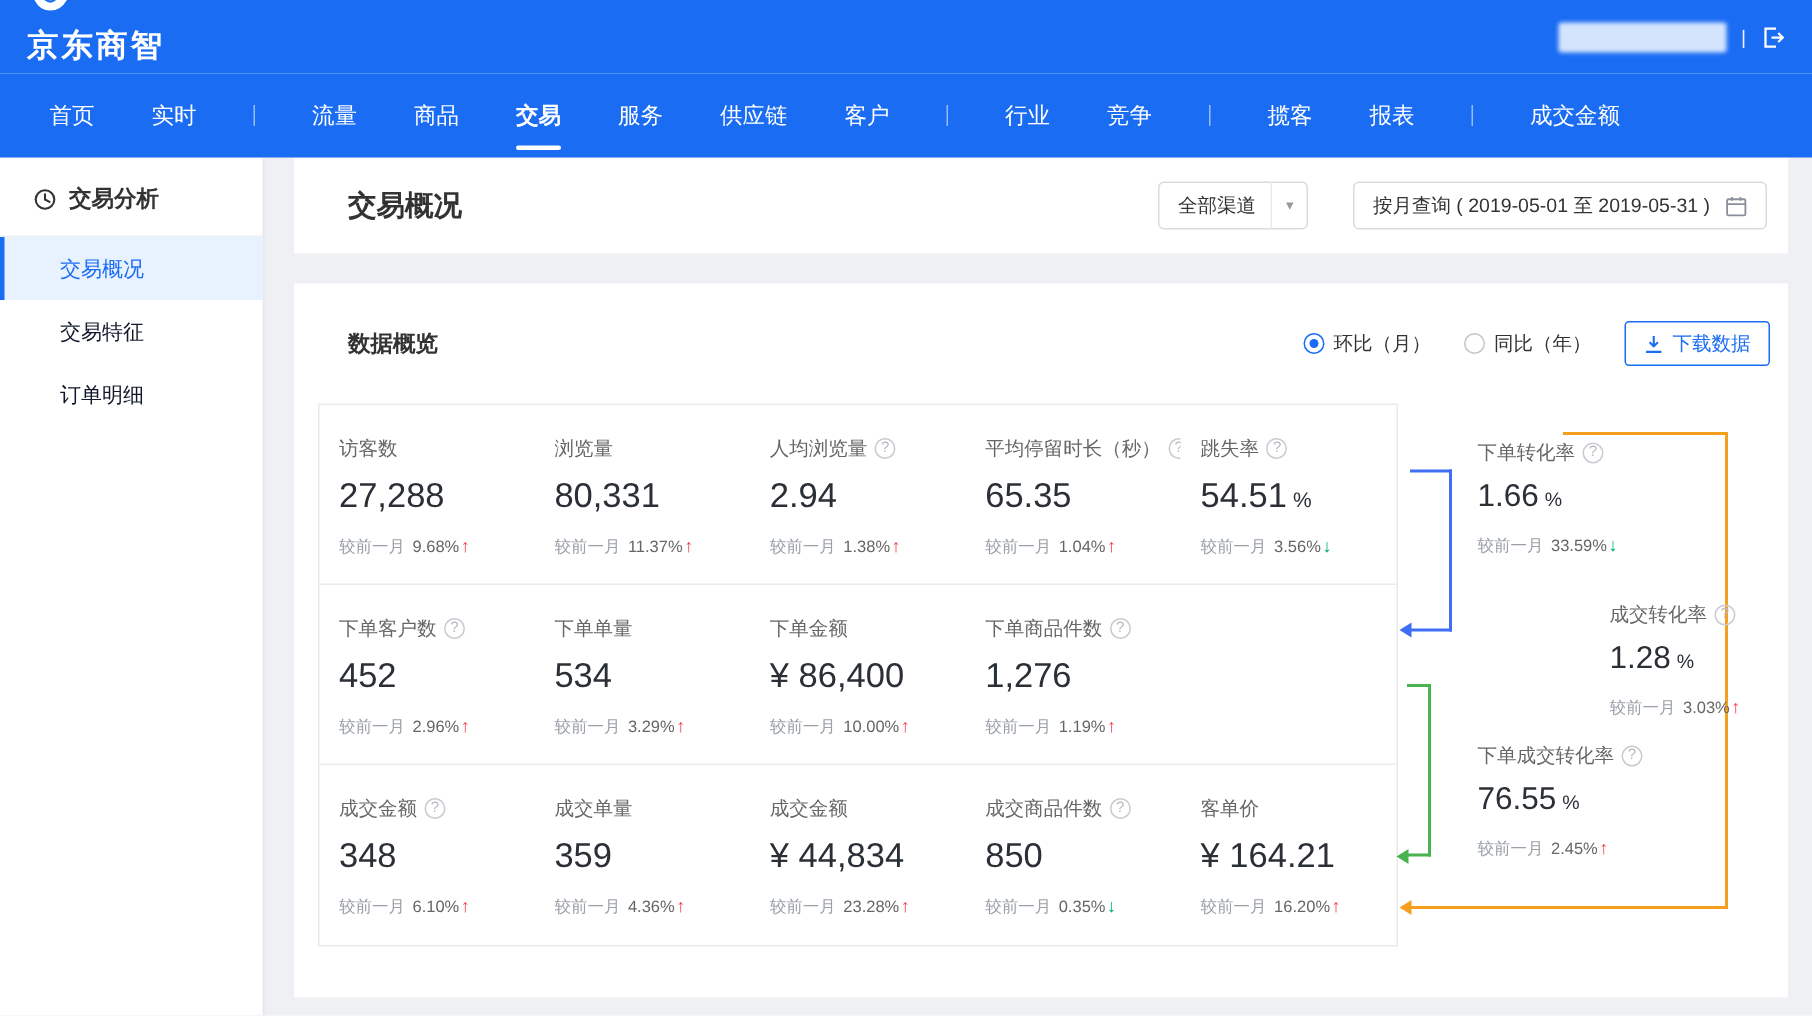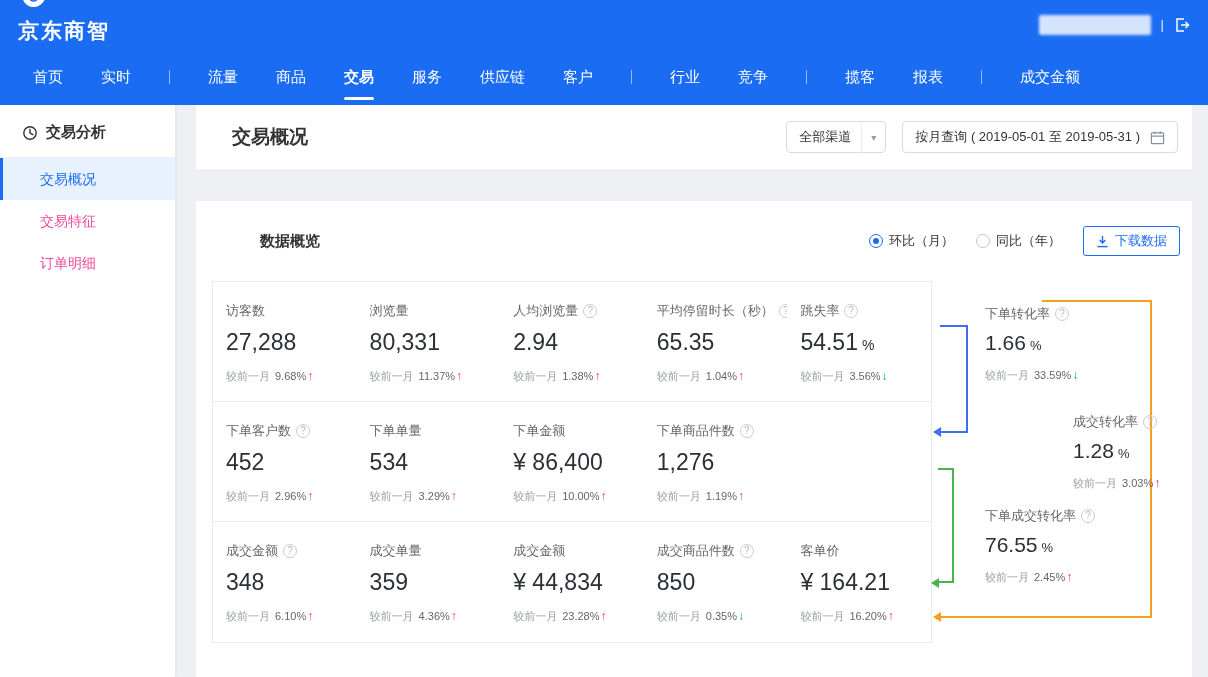--- a/index.html
+++ b/index.html
@@ -18,35 +18,35 @@
   
   .navbar { position:absolute; left:0; top:49px; width:100%; height:56px; background:#1a6cf3; display:flex; align-items:center; padding-left:33px; gap:38px; z-index:5; }
   .nav-item { color:#fff; font-size:15px; position:relative; cursor:pointer; white-space:nowrap; }
   .nav-item.active { font-weight:bold; }
   .nav-item.active::after { content:""; position:absolute; left:50%; transform:translateX(-50%); bottom:-13px; width:30px; height:3px; background:#fff; border-radius:2px; }
   .nav-sep { width:1px; height:14px; background:rgba(255,255,255,.55); }
 
   
   .sidebar { position:absolute; left:0; top:105px; bottom:0; width:175px; background:#fff; box-shadow:1px 0 3px rgba(0,0,0,.05); z-index:4; }
   .sb-head { display:flex; align-items:center; gap:8px; padding:18px 0 15px 22px; border-bottom:1px solid #eef0f2; font-size:15px; font-weight:bold; color:#333; }
-  .sb-item { height:42px; line-height:42px; padding-left:40px; font-size:14px; color:#ec4899; cursor:pointer; position:relative; }
+  .sb-item { height:42px; line-height:42px; padding-left:40px; font-size:14px; color:#0f172a; cursor:pointer; position:relative; }
   .sb-item.active { background:#e8f1fe; color:#1a6cf3; }
   .sb-item.active::before { content:""; position:absolute; left:0; top:0; bottom:0; width:3px; background:#1a6cf3; }
 
   
   .main { position:absolute; left:175px; top:105px; right:0; bottom:0; background:#eef0f3; padding:0 16px 0 21px; }
   .header-card { height:64px; background:#fff; display:flex; align-items:center; padding:0 14px 0 36px; }
   .page-title { font-size:19px; font-weight:bold; color:#333; }
-  .hdr-controls { margin-left:auto; display:flex; align-items:center; gap:16px;border-radius:11px; }
+  .hdr-controls { margin-left:auto; display:flex; align-items:center; gap:30px;border-radius:11px; }
   .select { display:flex; align-items:center; height:32px; padding:0 0 0 12px; border:1px solid #d9dbe0; border-radius:4px; font-size:13px; color:#333; background:#fff; cursor:pointer; }
   .select .sel-label { padding-right:10px; }
   .caret { color:#999; font-size:10px; border-left:1px solid #e8e9ed; padding:0 9px; height:32px; display:flex; align-items:center; }
   .datepicker { display:flex; align-items:center; gap:10px; height:32px; padding:0 12px; border:1px solid #d9dbe0; border-radius:4px; font-size:13px; color:#333; background:#fff; cursor:pointer; white-space:nowrap; }
 
-  .overview-card { margin-top:32px; height:476px; background:#fff; position:relative;padding-left:28px; }
+  .overview-card { margin-top:20px; height:476px; background:#fff; position:relative; }
   .card-head { display:flex; align-items:center; height:80px; padding:0 12px 0 36px; }
   .card-title { font-size:15px; font-weight:bold; color:#333; }
   .head-right { margin-left:auto; display:flex; align-items:center; gap:22px; }
   .radio-opt { display:flex; align-items:center; gap:6px; font-size:13px; color:#333; cursor:pointer; }
   .radio { width:14px; height:14px; border-radius:50%; border:1px solid #c4c6cc; background:#fff; position:relative; display:inline-block; flex:0 0 auto; }
   .radio.checked { border-color:#1a6cf3; }
   .radio.checked::after { content:""; position:absolute; left:3px; top:3px; width:6px; height:6px; border-radius:50%; background:#1a6cf3; }
   .dl-btn { display:flex; align-items:center; gap:6px; height:30px; padding:0 12px; background:#fff; border:1px solid #1a6cf3; color:#1a6cf3; border-radius:3px; font-size:13px; cursor:pointer; font-family:inherit; }
 
   

